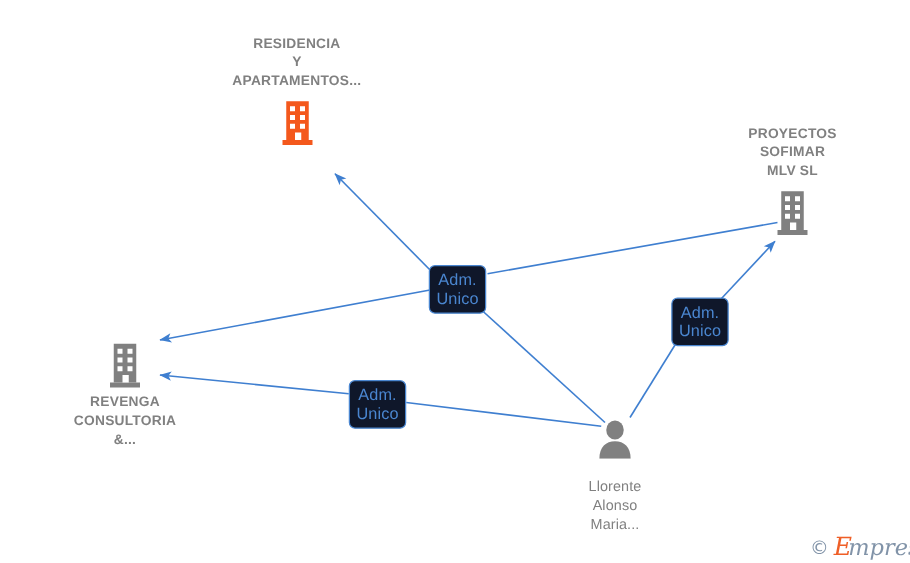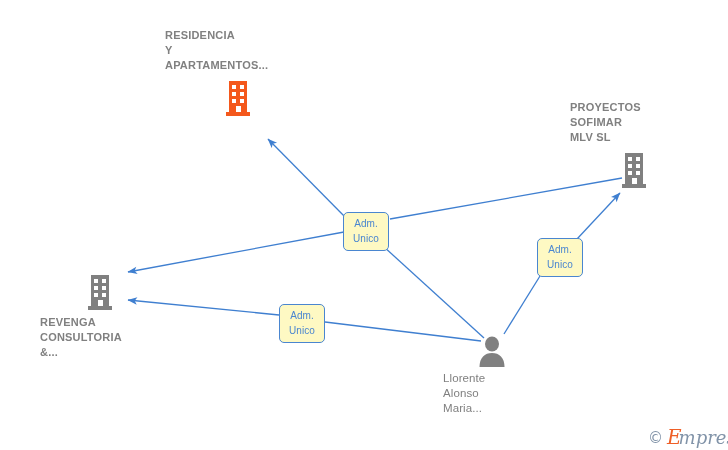--- a/index.html
+++ b/index.html
@@ -19,21 +19,21 @@
   }
   #graph-svg {
     position: absolute;
     left: 0;
     top: 0;
     width: 728px;
     height: 450px;
   }
   .node {
     position: absolute;
-    text-align: left;
+    text-align: center;
     user-select: none;
   }
   .node-label {
     font-size: 11px;
     font-weight: bold;
     color: #808080;
     line-height: 15px;
     letter-spacing: 0.2px;
     white-space: pre-line;
   }
@@ -49,23 +49,23 @@
   }
   .node-icon {
     display: block;
     margin: 0 auto;
   }
   .edge-label {
     position: absolute;
     box-sizing: border-box;
     border: 1.6px solid #4a86d0;
     border-radius: 5px;
-    background: #fef9c3;
+    background: #0f172a;
     color: #4a86d0;
-    font-size: 10px;
+    font-size: 13px;
     line-height: 15px;
     text-align: center;
     padding: 3px 0 2px 0;
     white-space: pre-line;
     letter-spacing: 0.1px;
   }
   .watermark {
     position: absolute;
     display: flex;
     align-items: center;
@@ -171,21 +171,21 @@
       <rect x="16" y="20" width="4" height="4" fill="#ffffff"></rect>
       <rect x="12" y="27" width="5" height="6" fill="#ffffff"></rect>
     </svg>
   </div>
 
   <div class="node" style="left:443px; top:335px; width:98px;">
     <svg class="node-icon" width="32" height="32" viewBox="0 0 32 32">
       <ellipse cx="16" cy="9" rx="7" ry="7.6" fill="#808080"></ellipse>
       <path d="M3.5,32 C3.5,22.6 8.8,18 16,18 C23.2,18 28.5,22.6 28.5,32 Z" fill="#808080"></path>
     </svg>
-    <div class="node-label person" style="margin-top:4px;">Llorente
+    <div class="node-label person" style="margin-top:16px;">Llorente
 Alonso
 Maria...</div>
   </div>
 
   <div class="edge-label" style="left:343px; top:212px; width:46px; height:39px;">Adm.
 Unico</div>
 
   <div class="edge-label" style="left:537px; top:238px; width:46px; height:39px;">Adm.
 Unico</div>
 

